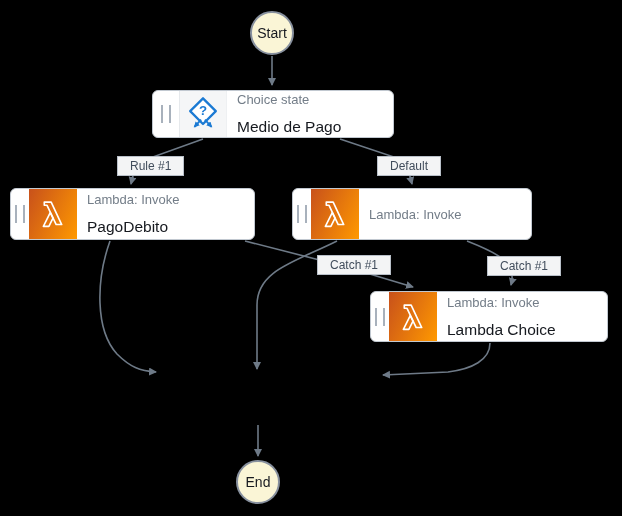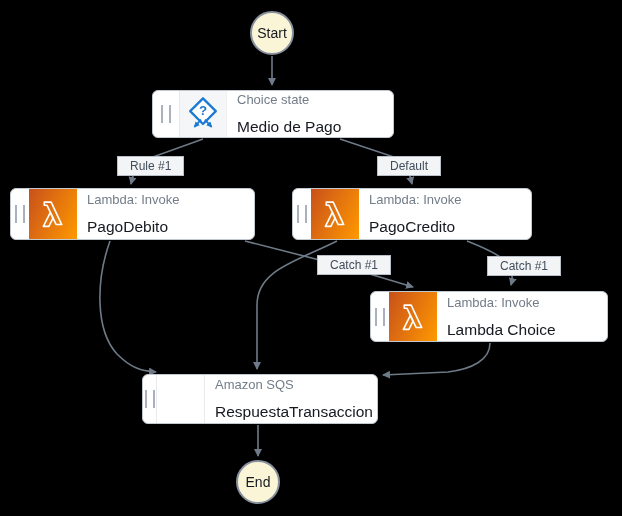--- a/index.html
+++ b/index.html
@@ -113,50 +113,39 @@
         <div class="grip"></div>
       </div>
     <div class="iconcell lambda">
       <svg width="44" height="44" viewBox="0 0 48 48" fill="none" stroke="#fff" stroke-width="1.8" stroke-linejoin="round">
         <path d="M14.5 11 L22 11 L33.5 35.5 L27.5 35.5 L17.5 14.5 L14.5 14.5 Z"></path>
         <path d="M21 22.5 L24 28.5 L19.5 37.5 L13.5 37.5 Z"></path>
       </svg>
     </div>
     <div class="texts">
       <div class="type">Lambda: Invoke</div>
-      <div class="name">PagoCredito</div>
     </div>
   </div>
 
   <div class="state" style="left:370px;top:291px;width:238px;height:51px;">
     <div class="handle" style="width:18px;">
         <div class="grip"></div>
       </div>
     <div class="iconcell lambda">
       <svg width="44" height="44" viewBox="0 0 48 48" fill="none" stroke="#fff" stroke-width="1.8" stroke-linejoin="round">
         <path d="M14.5 11 L22 11 L33.5 35.5 L27.5 35.5 L17.5 14.5 L14.5 14.5 Z"></path>
         <path d="M21 22.5 L24 28.5 L19.5 37.5 L13.5 37.5 Z"></path>
       </svg>
     </div>
     <div class="texts">
       <div class="type">Lambda: Invoke</div>
       <div class="name">Lambda Choice</div>
     </div>
   </div>
 
-  <div class="state" style="left:142px;top:374px;width:236px;height:50px;">
-    <div class="handle" style="width:13px;">
-        <div class="grip"></div>
-      </div>
-    <div class="iconcell sqs"></div>
-    <div class="texts">
-      <div class="type">Amazon SQS</div>
-      <div class="name">RespuestaTransaccion</div>
-    </div>
-  </div>
 
   <div class="terminal" style="left:236px;top:460px;">
     <span>End</span>
   </div>
 
   <div class="edgelabel" style="left:117px;top:156px;">Rule #1</div>
   <div class="edgelabel" style="left:377px;top:156px;">Default</div>
   <div class="edgelabel" style="left:317px;top:255px;">Catch #1</div>
   <div class="edgelabel" style="left:487px;top:256px;">Catch #1</div>
 

